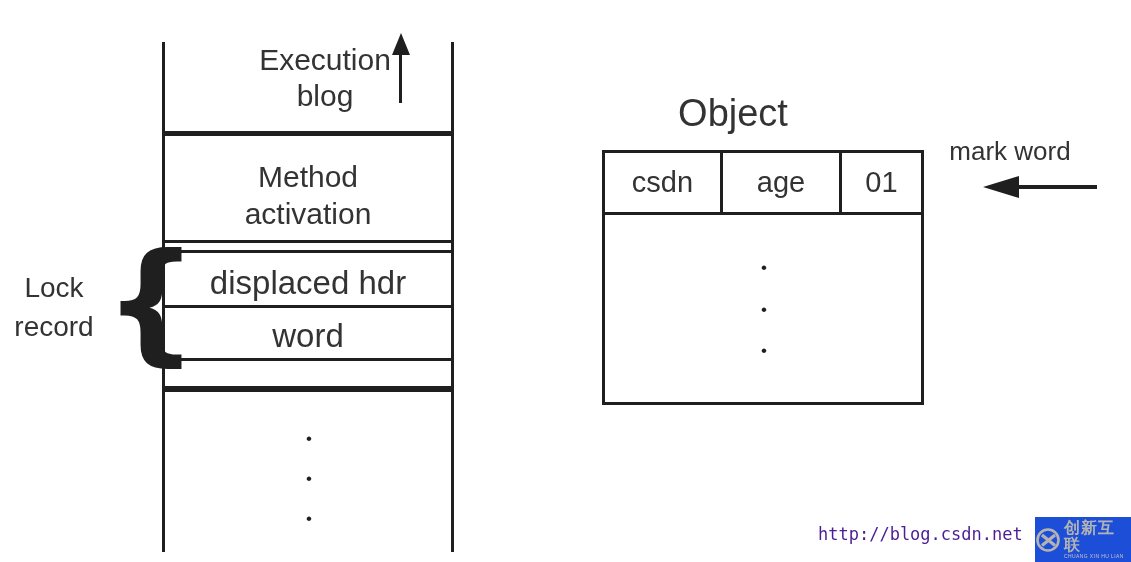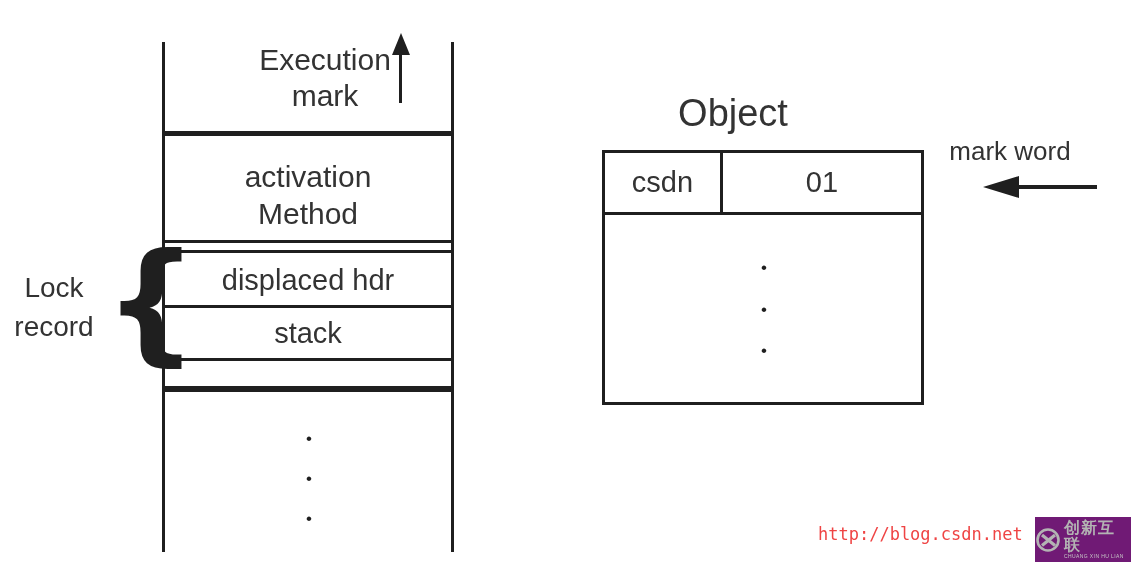--- a/index.html
+++ b/index.html
@@ -10,21 +10,21 @@
     font-family:"Liberation Sans", sans-serif;
     color:#333333;
     overflow:hidden;
   }
   .vline{position:absolute;width:3px;background:#1f1f1f;}
   .hline{position:absolute;height:3px;background:#1f1f1f;}
   .hline.thick{height:5px;}
   .lbl{position:absolute;text-align:center;color:#333333;}
   .stack-title{left:162px;top:42px;width:326px;font-size:30px;line-height:36px;}
   .method-label{left:162px;top:158px;width:292px;font-size:30px;line-height:37px;}
-  .row-label{left:162px;width:292px;font-size:29px;}
+  .row-label{left:162px;width:292px;font-size:33px;}
   .lock-label{left:-6px;top:268px;width:120px;font-size:28px;line-height:39px;color:#333333;}
   .brace{
     position:absolute;left:104px;top:247px;
     font-family:"DejaVu Sans", sans-serif;font-weight:bold;
     font-size:132px;line-height:108px;color:#1f1f1f;
   }
   
   .up-arrow-head{
     position:absolute;left:392px;top:33px;width:0;height:0;
     border-left:9px solid transparent;border-right:9px solid transparent;
@@ -58,78 +58,79 @@
   .object-cell.c2{flex:1 1 auto;}
   .object-body{
     position:absolute;left:602px;top:212px;width:322px;height:193px;
     border:3px solid #1f1f1f;box-sizing:border-box;background:#ffffff;
   }
   .mark-word{left:920px;top:136px;width:180px;font-size:26px;}
   
   .watermark-url{
     position:absolute;left:818px;top:524px;
     font-family:"DejaVu Sans Mono", monospace;
-    font-size:17px;line-height:20px;color:#ef4444;white-space:nowrap;
+    font-size:17px;line-height:20px;color:#4c1d95;white-space:nowrap;
   }
   .badge{
     position:absolute;left:1035px;top:517px;width:96px;height:45px;
-    background:#701a75;display:flex;align-items:center;justify-content:center;gap:3px;
+    background:#1d4ed8;display:flex;align-items:center;justify-content:center;gap:3px;
   }
   .badge-textcol{display:flex;flex-direction:column;align-items:flex-start;}
   .badge-cn{font-size:16px;font-weight:bold;color:#b3b3b3;line-height:17px;letter-spacing:1px;}
   .badge-sub{font-size:5px;color:#c6c6c6;line-height:7px;letter-spacing:0.4px;}
 </style>
 </head>
 <body>
 
 <div class="canvas">
 
   <div class="vline" style="left:162px;top:42px;height:510px;"></div>
   <div class="vline" style="left:451px;top:42px;height:510px;"></div>
 
   <div class="lbl stack-title">
     <div>Execution</div>
-    <div>mark</div>
+    <div>blog</div>
   </div>
   <div>
     <div class="up-arrow-head"></div>
     <div class="up-arrow-shaft"></div>
   </div>
 
   <div class="hline thick" style="left:162px;top:131px;width:292px;"></div>
 
   <div class="lbl method-label">
+    <div>Method</div>
     <div>activation</div>
-    <div>Method</div>
   </div>
   <div class="hline" style="left:162px;top:240px;width:292px;"></div>
 
   <div class="hline" style="left:162px;top:250px;width:292px;"></div>
   <div class="lbl row-label" style="top:264px;">displaced hdr</div>
   <div class="hline" style="left:162px;top:305px;width:292px;"></div>
 
-  <div class="lbl row-label" style="top:317px;">stack</div>
+  <div class="lbl row-label" style="top:317px;">word</div>
   <div class="hline" style="left:162px;top:358px;width:292px;"></div>
 
   <div class="hline" style="left:162px;top:386px;width:292px;height:6px;"></div>
 
   <span class="dot" style="left:301px;top:430px;">•</span>
   <span class="dot" style="left:301px;top:470px;">•</span>
   <span class="dot" style="left:301px;top:510px;">•</span>
 
   <div class="lbl lock-label">
     <div>Lock</div>
     <div>record</div>
   </div>
   <span class="brace">{</span>
 
   <div class="lbl object-title">Object</div>
 
   <div class="object-header">
     <div class="object-cell c0">csdn</div>
+    <div class="object-cell c1">age</div>
     <div class="object-cell c2">01</div>
   </div>
 
   <div class="object-body"></div>
   <span class="dot" style="left:756px;top:259px;">•</span>
   <span class="dot" style="left:756px;top:301px;">•</span>
   <span class="dot" style="left:756px;top:342px;">•</span>
 
   <div class="lbl mark-word">mark word</div>
   <div>

